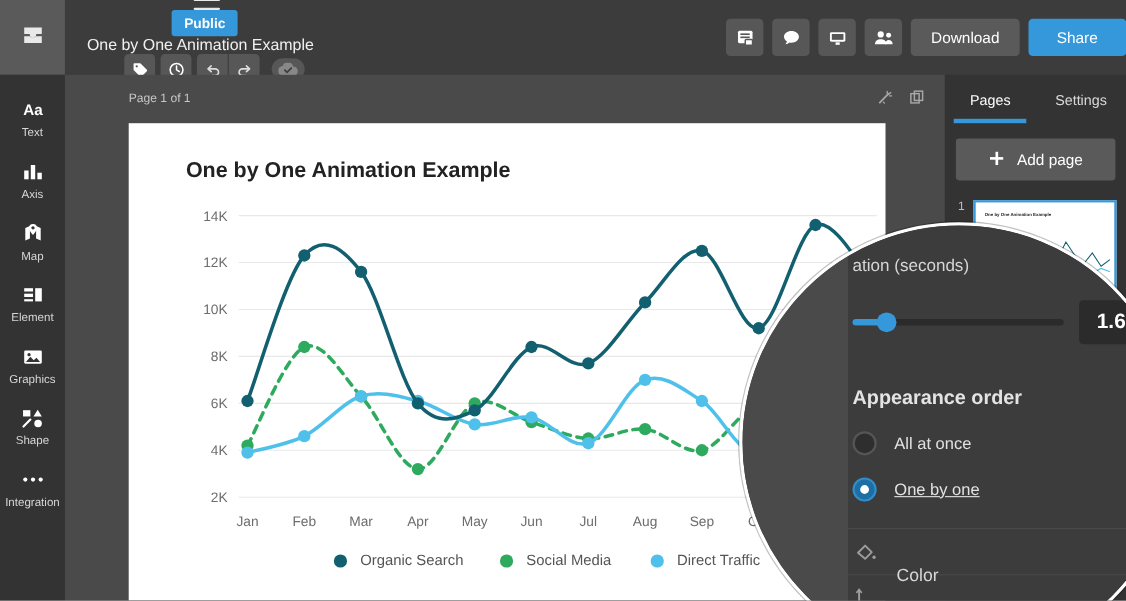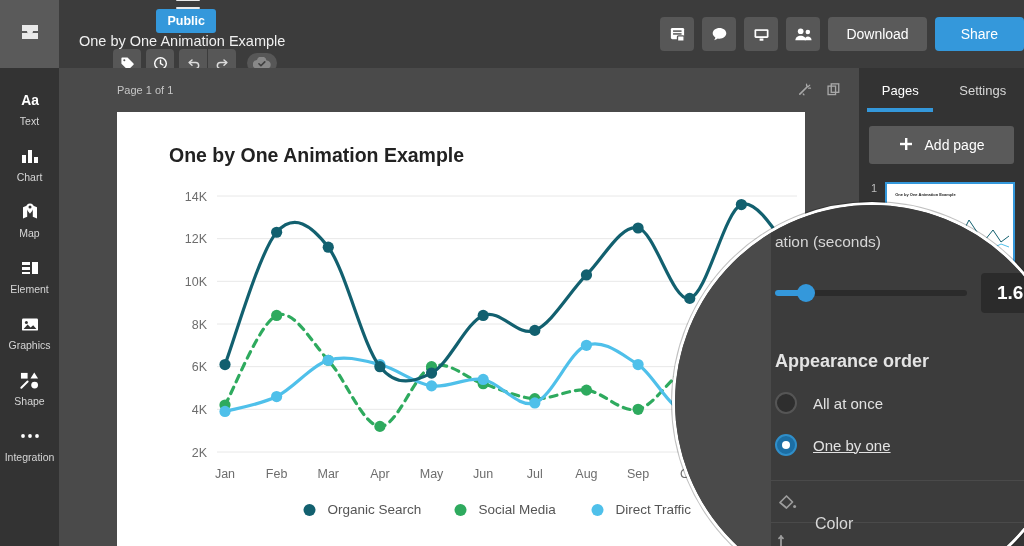--- a/index.html
+++ b/index.html
@@ -257,21 +257,21 @@
   </div>
 
   <div class="side-item">
     <span class="side-ico">
       <svg width="20" height="18" viewBox="0 0 20 18">
           <rect x="2" y="8" width="4" height="8" fill="#fff"></rect>
           <rect x="8" y="3" width="4" height="13" fill="#fff"></rect>
           <rect x="14" y="10" width="4" height="6" fill="#fff"></rect>
         </svg>
     </span>
-    <span class="side-lbl">Chart</span>
+    <span class="side-lbl">Axis</span>
   </div>
 
   <div class="side-item">
     <span class="side-ico">
       <svg width="20" height="20" viewBox="0 0 20 20">
           <path fill="#fff" d="M3 5.2 7.2 3.4v11.4L3 16.6V5.2z"></path>
           <path fill="#fff" d="M12.8 3.4 17 5.2v11.4l-4.2-1.8V3.4z"></path>
           <path fill="#fff" d="M10 1.6a3.6 3.6 0 0 1 3.6 3.6c0 2.6-3.6 6.4-3.6 6.4S6.4 7.8 6.4 5.2A3.6 3.6 0 0 1 10 1.6z"></path>
           <circle cx="10" cy="5.1" r="1.5" fill="#333"></circle>
         </svg>

